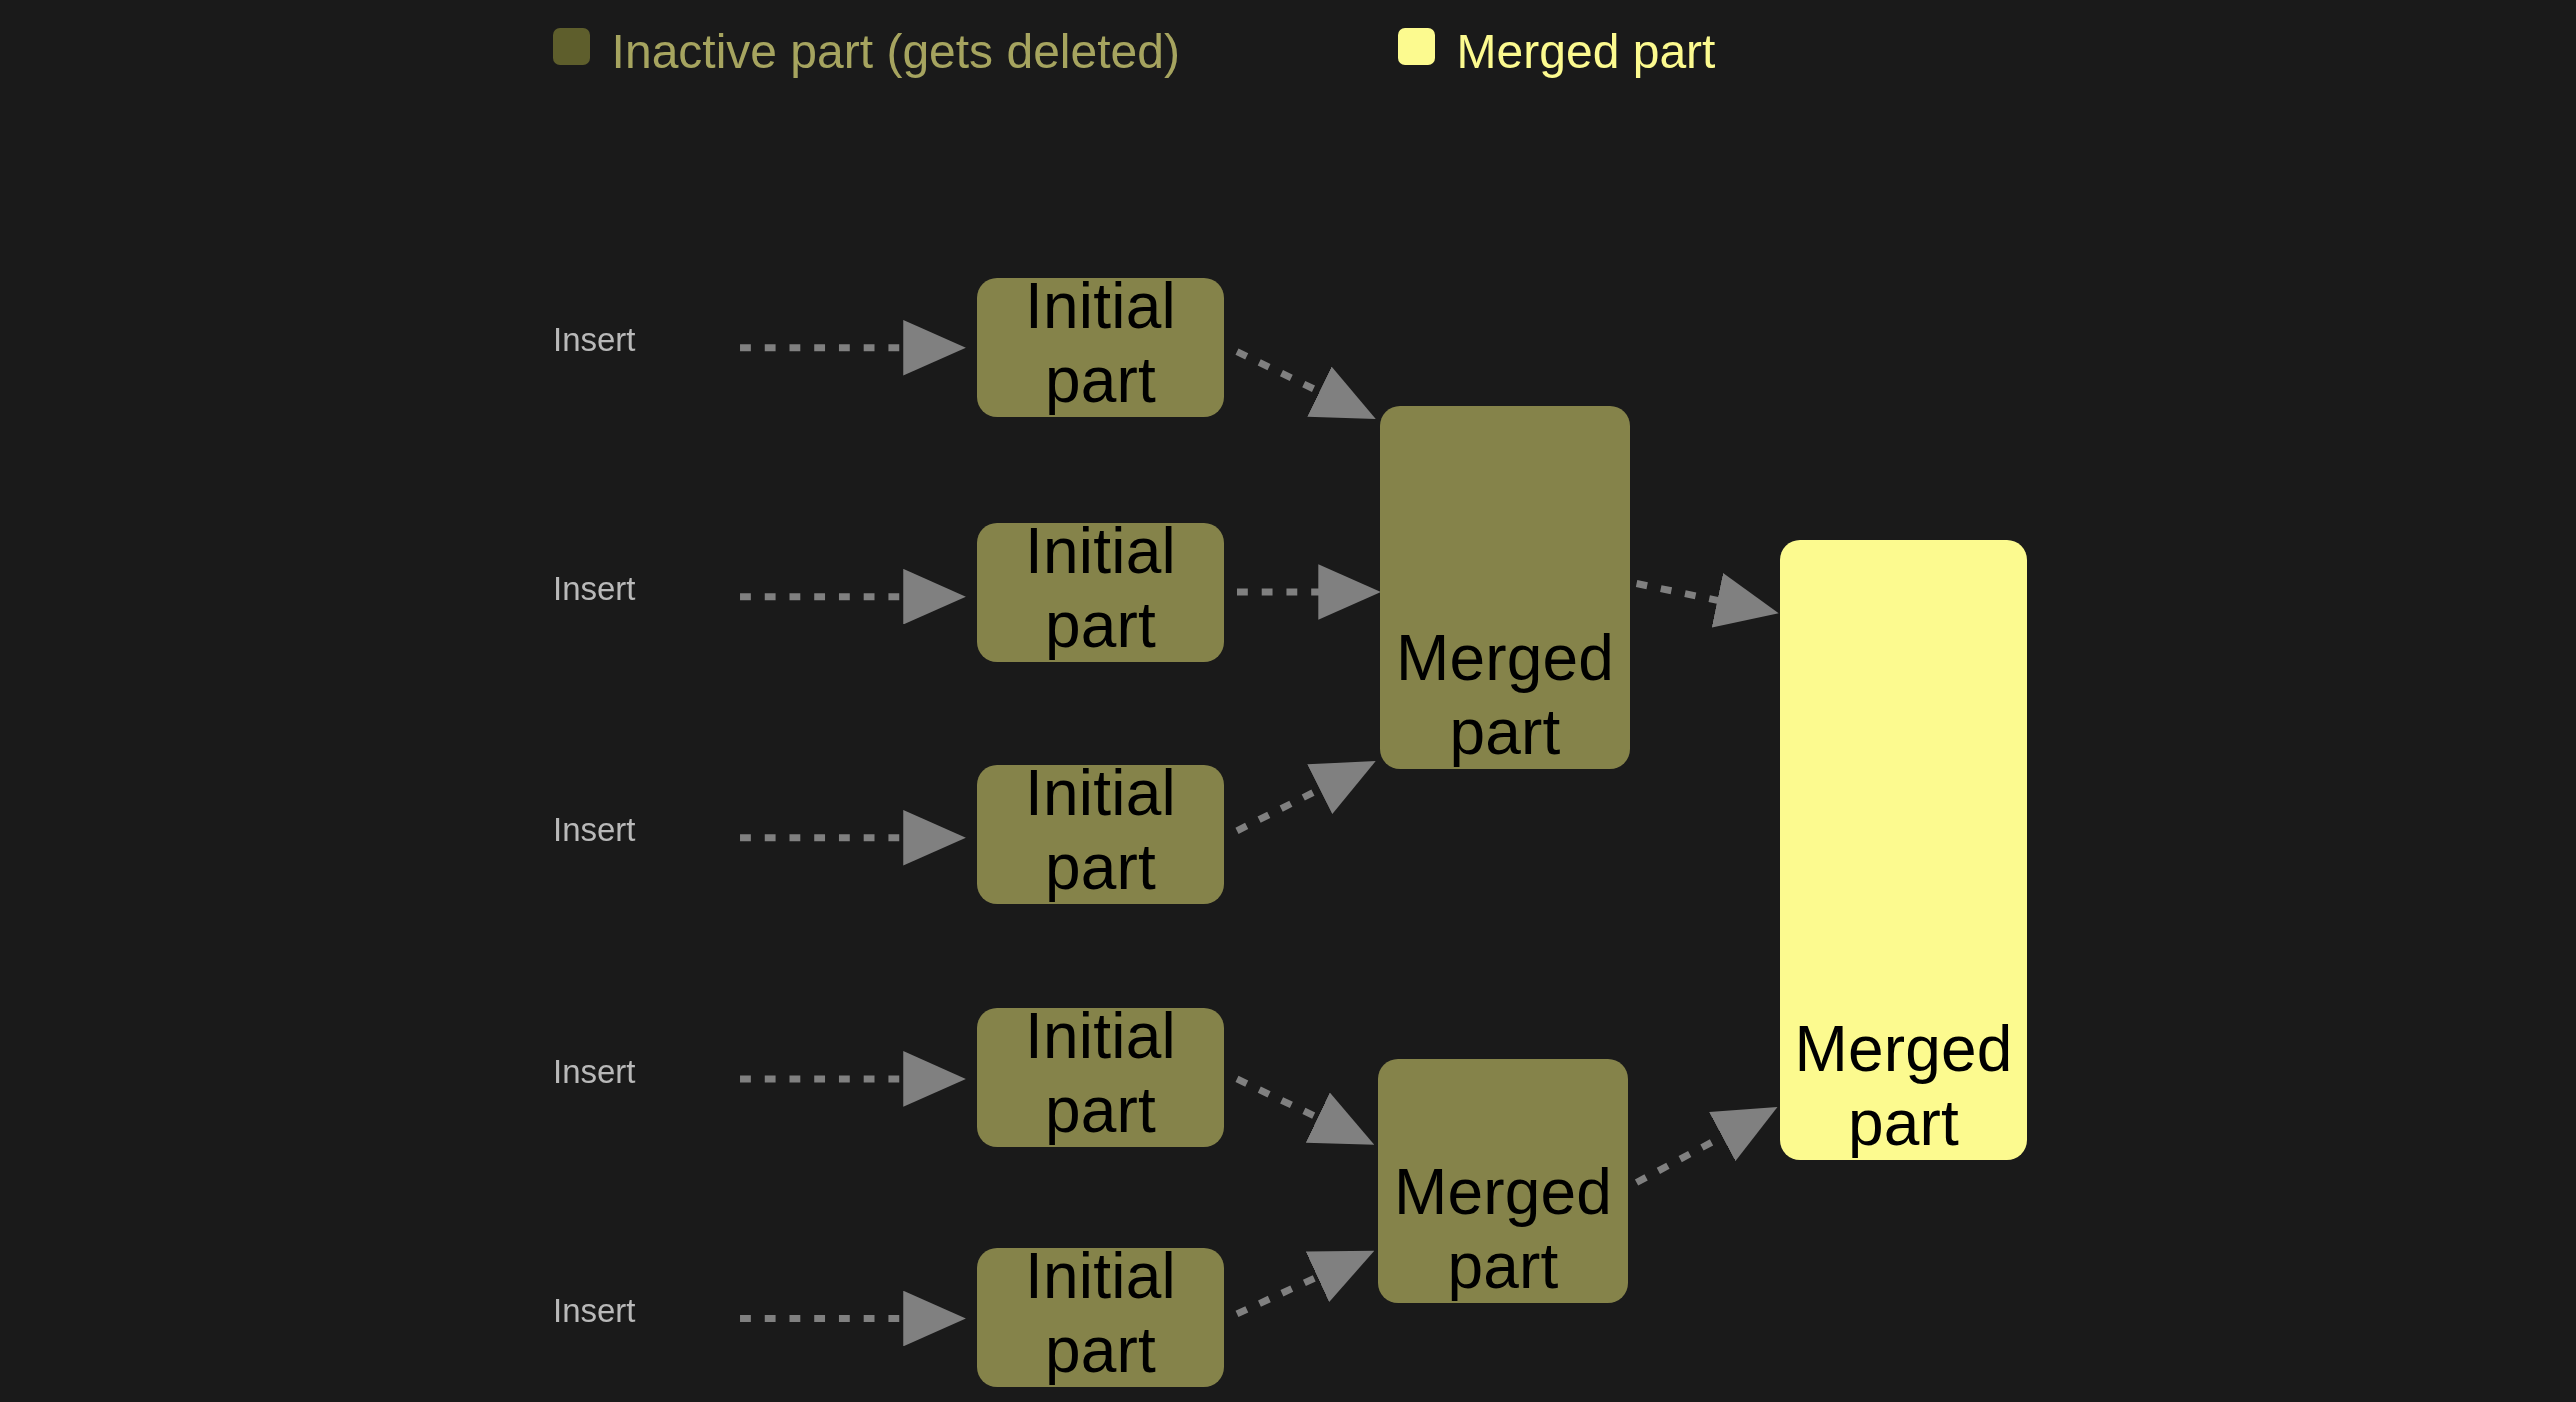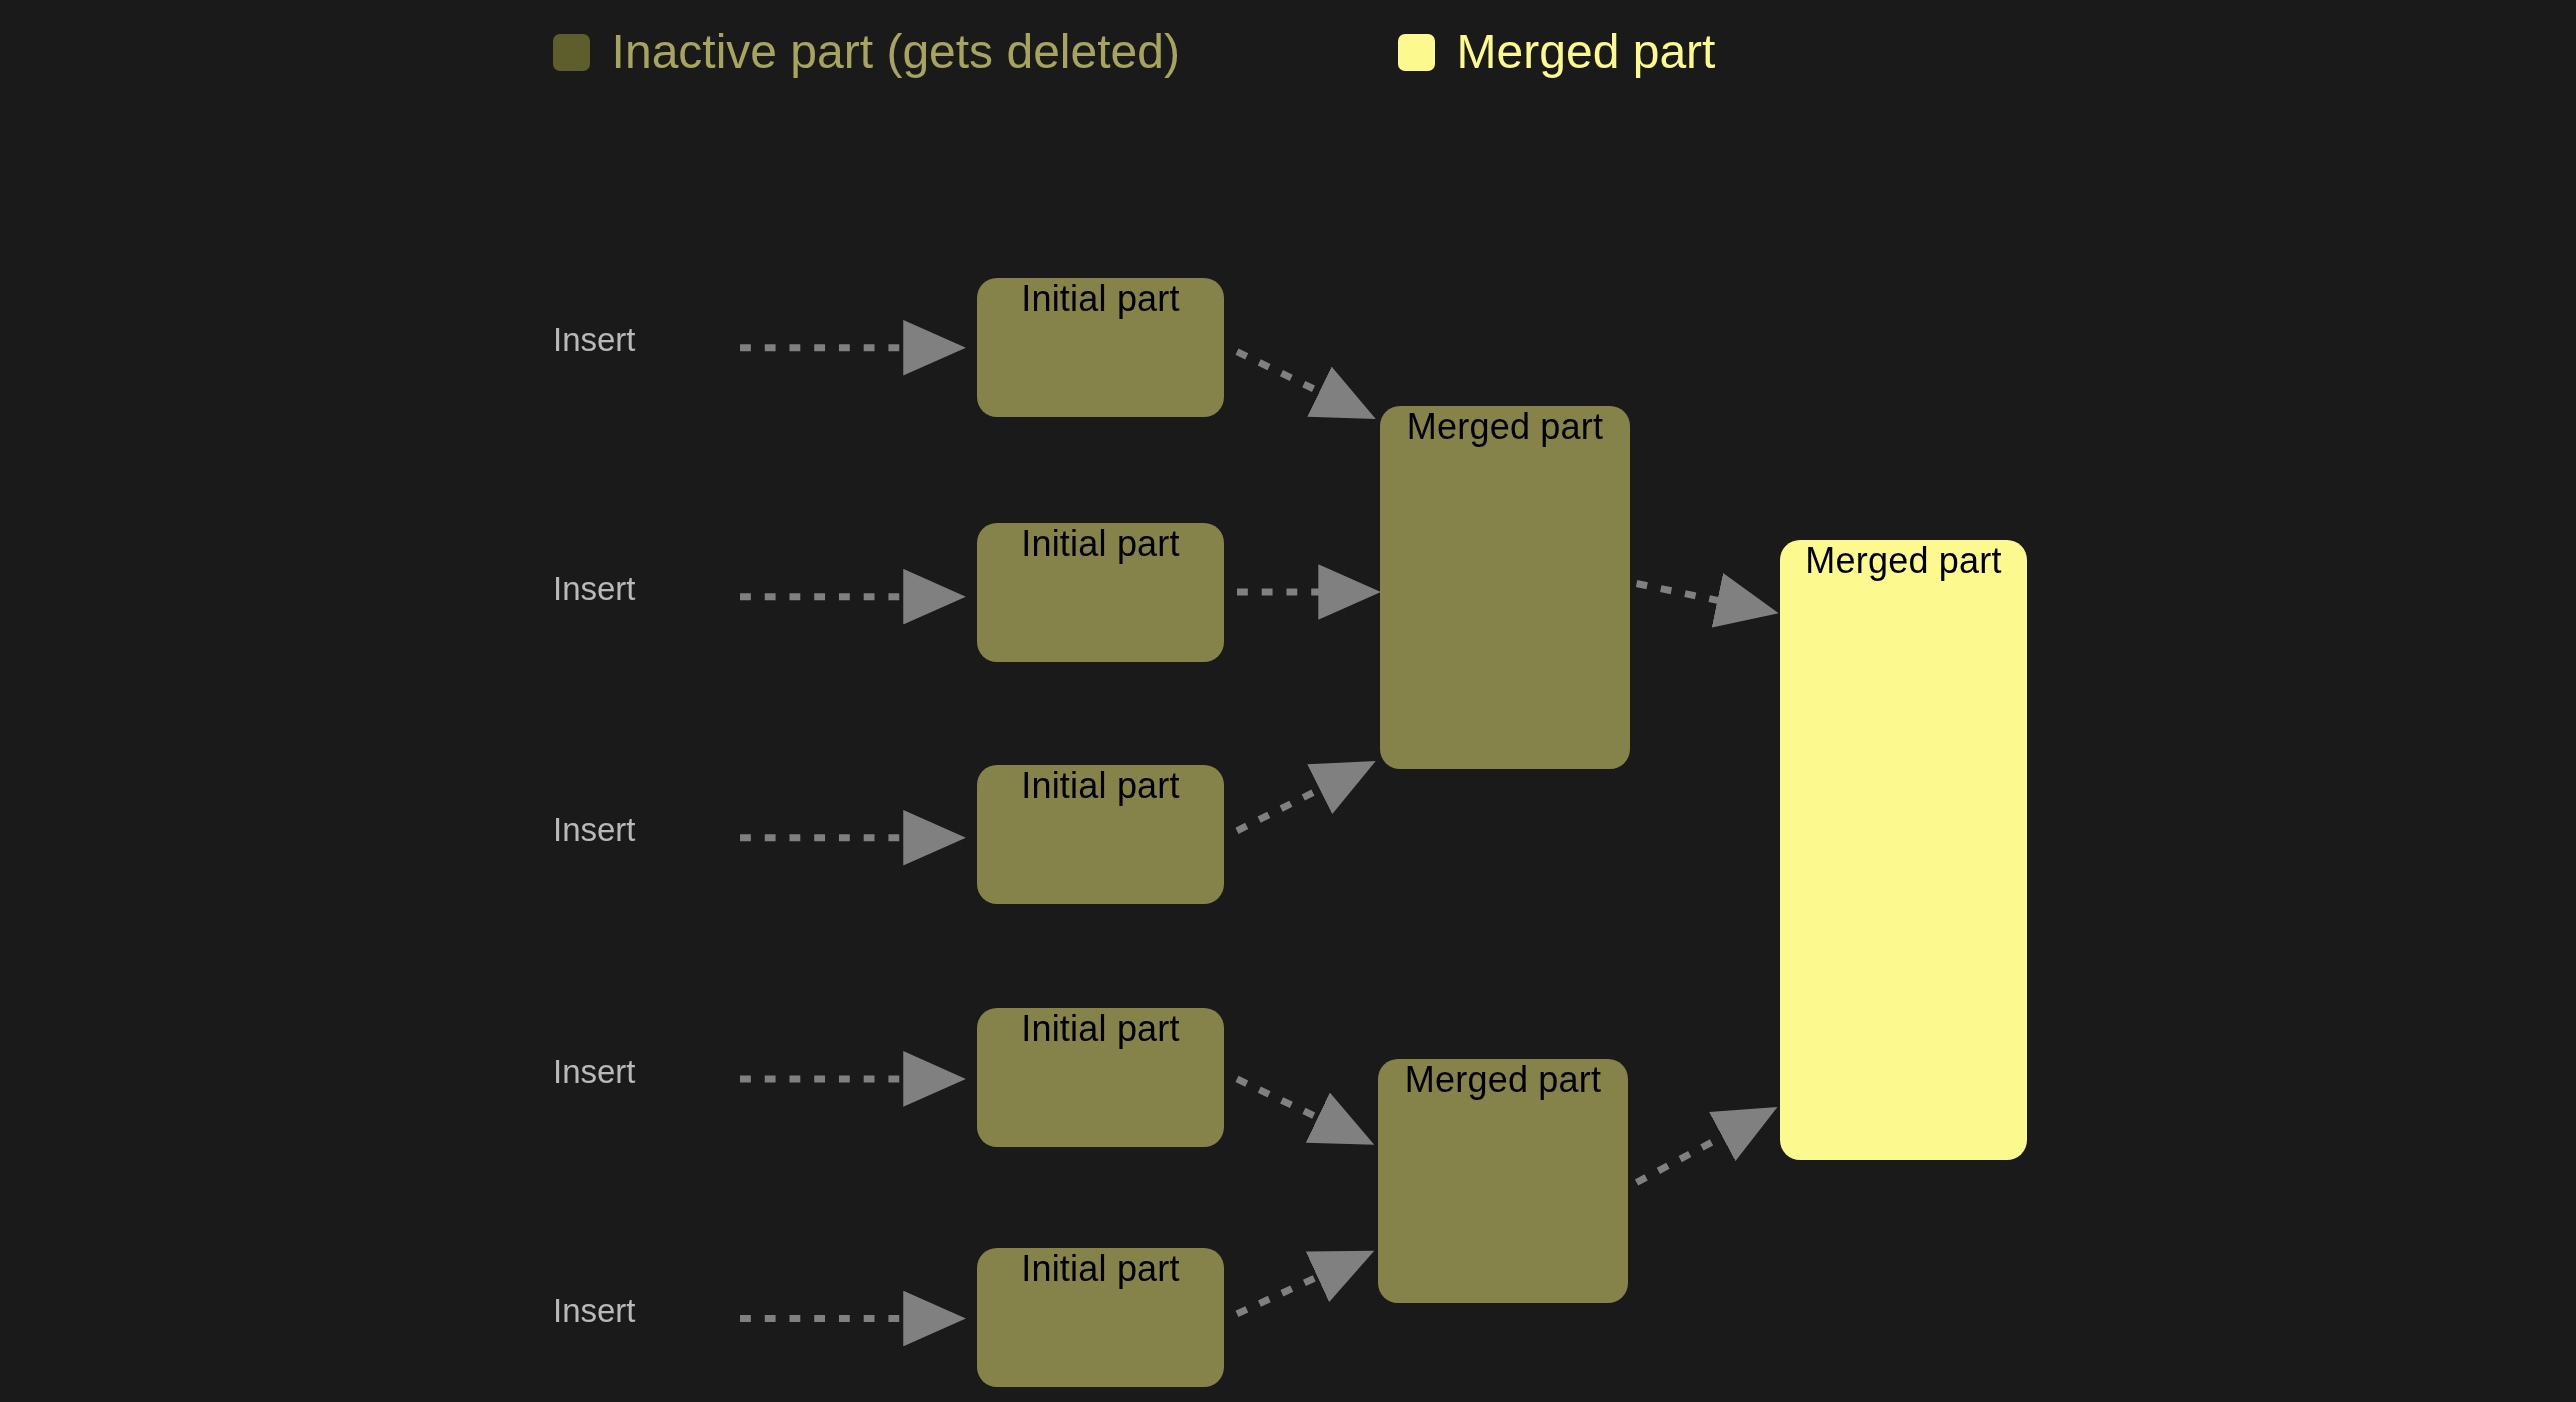--- a/index.html
+++ b/index.html
@@ -22,21 +22,20 @@
   .legend-row {
     position: absolute;
     left: 0;
     top: 0;
     width: 2576px;
     height: 93px;
   }
   .legend-item {
     position: absolute;
     display: flex;
-    align-items: center;
     padding-left: 7px;
   }
   .legend-swatch {
     width: 37px;
     height: 37px;
     border-radius: 7px;
     flex: 0 0 auto;
   }
   .legend-swatch.inactive { background: #5e5e2c; }
   .legend-swatch.active   { background: #fcfa8f; }
@@ -47,26 +46,26 @@
     white-space: nowrap;
   }
   .legend-label.inactive { color: #a6a45f; }
   .legend-label.active   { color: #fcfa8f; }
 
   
   .node {
     position: absolute;
     box-sizing: border-box;
     display: flex;
-    align-items: flex-start;
+    align-items: flex-end;
     justify-content: center;
     text-align: center;
     border-radius: 20px;
     color: #000000;
-    font-size: 36px;
+    font-size: 64px;
     line-height: 1.16;
     letter-spacing: 0.2px;
   }
   .node.inactive { background: #85834a; }
   .node.active   { background: #fcfa8f; }
   .node .node-text { display: block; padding: 0 6.2px; }
 
   
   .insert-label {
     position: absolute;

